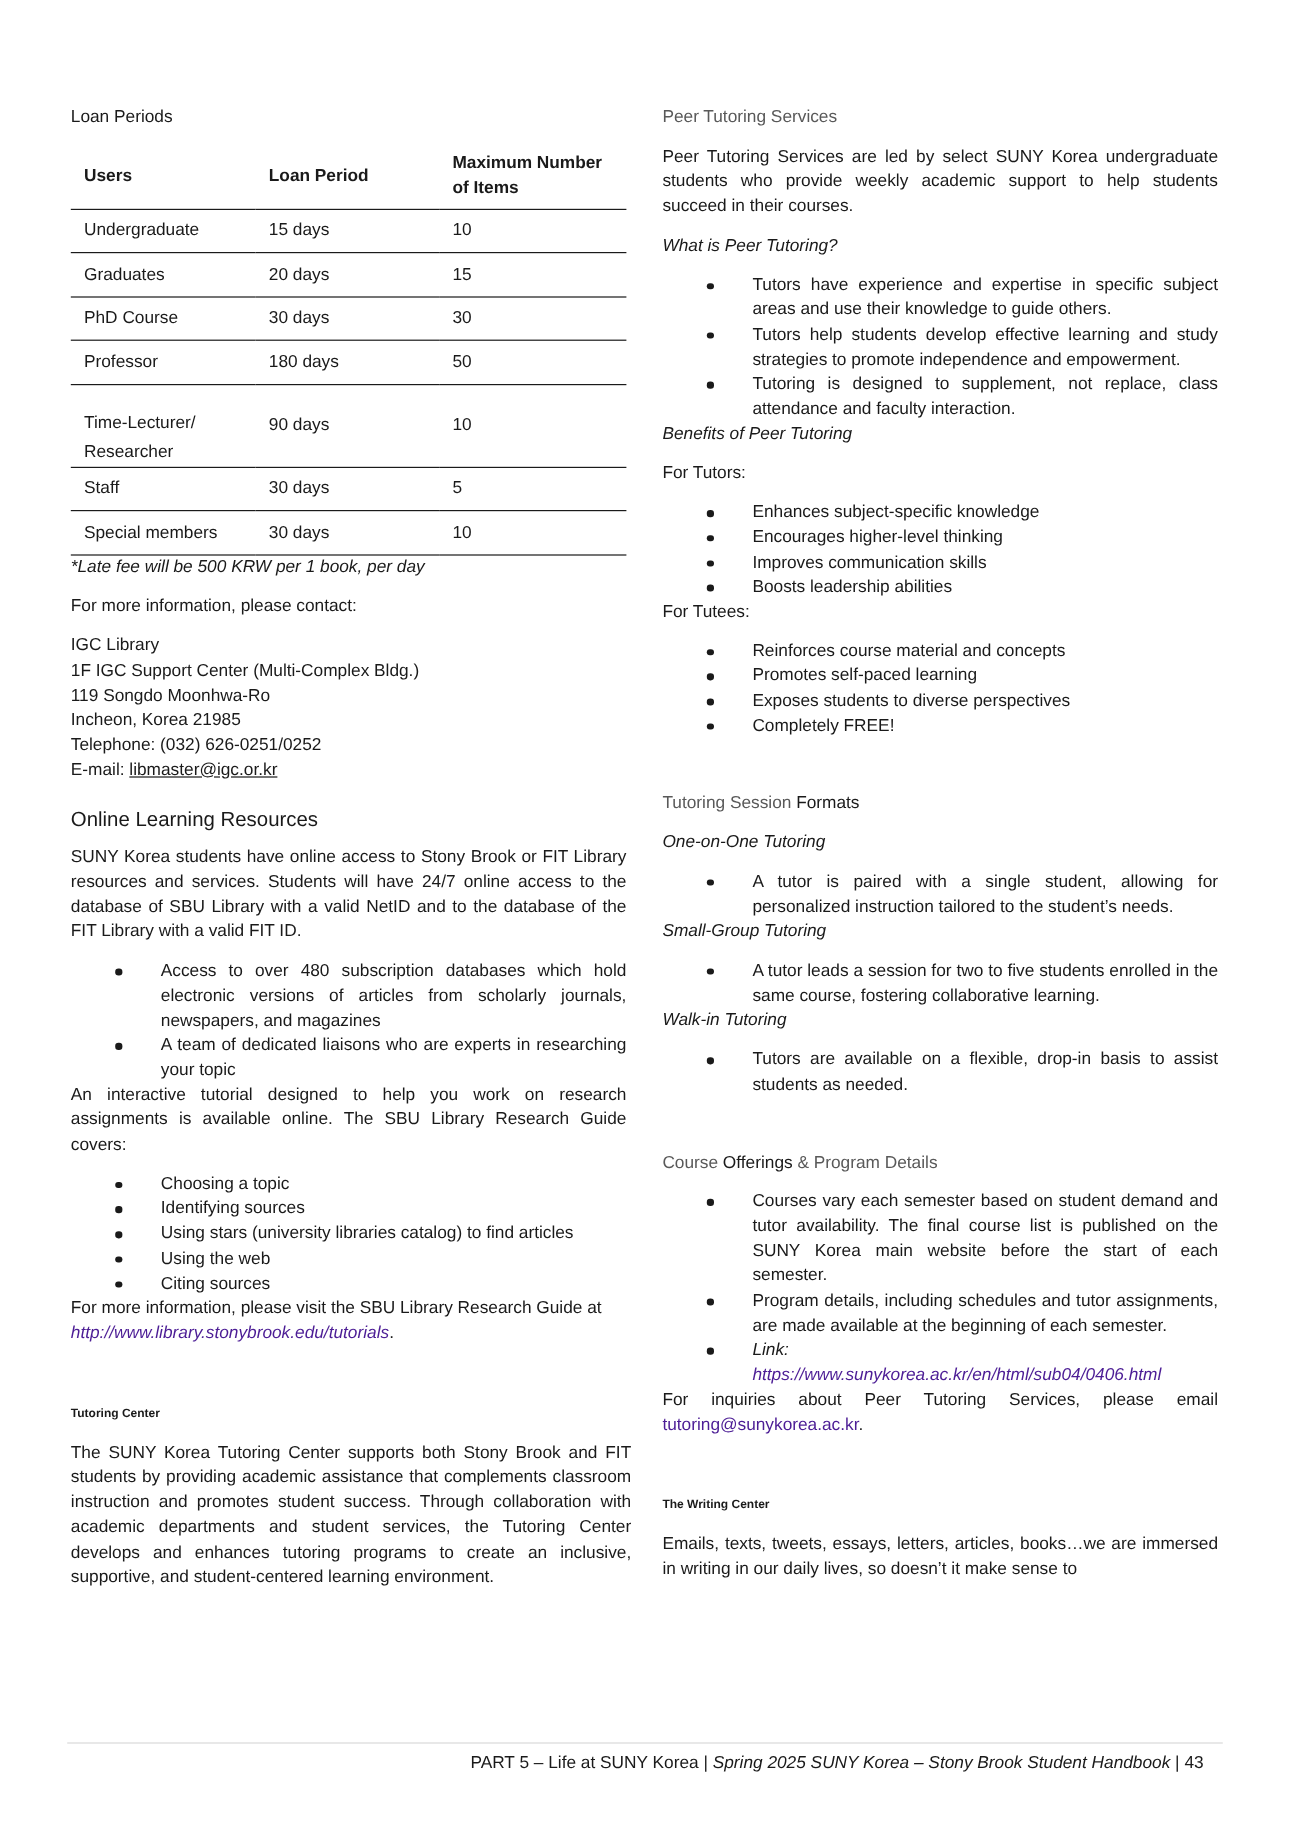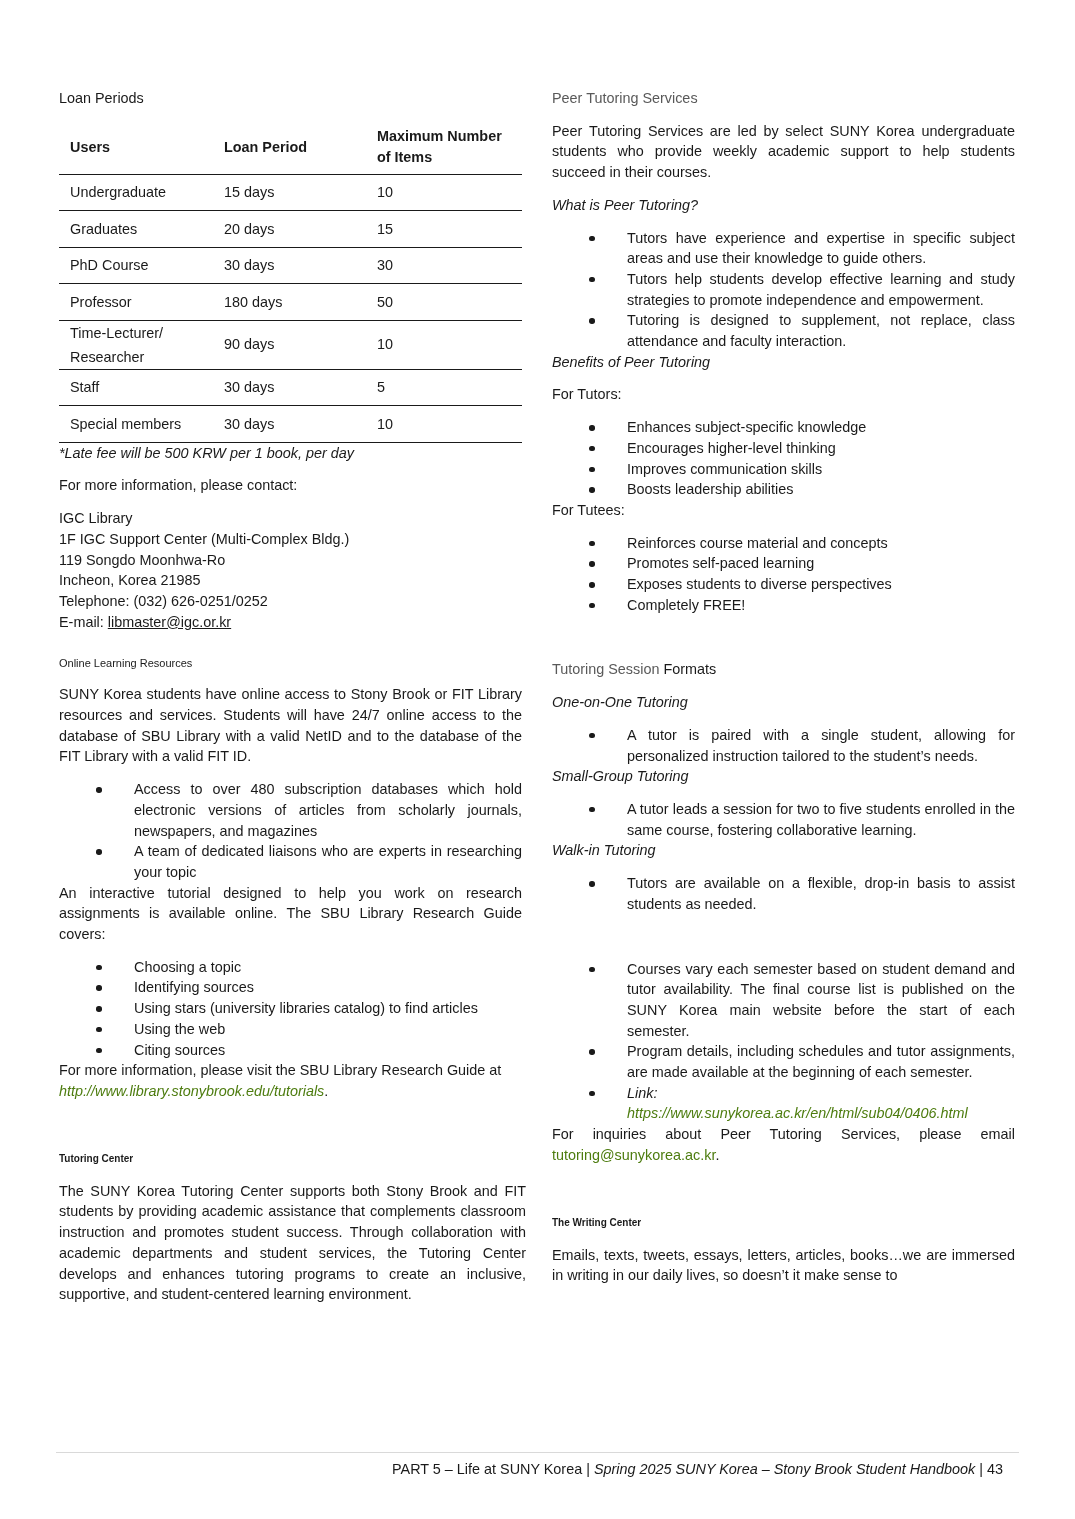--- a/index.html
+++ b/index.html
@@ -10,29 +10,29 @@
     }
     .col { position: absolute; top: 88px; }
     .col-left { left: 59px; width: 463px; }
     .col-right { left: 552px; width: 463px; }
     p { margin: 0; }
     .just { text-align: justify; }
     .gap-s { margin-bottom: 12px; }
     .gap-m { margin-bottom: 20px; }
     .gray { color: #595959; }
     .ital { font-style: italic; }
-    .heading-lg { font-size: 11px; line-height: 22px; margin-bottom: 10px; }
+    .heading-lg { font-size: 17px; line-height: 22px; margin-bottom: 10px; }
     .heading-bold { font-weight: bold; font-size: 10px; line-height: 22px; }
     ul.bl { list-style: none; margin: 0; padding: 0; }
     ul.bl li { position: relative; padding-left: 75px; text-align: justify; }
     ul.bl li .dot {
       position: absolute; left: 37px; top: 8px; width: 5.5px; height: 5.5px;
       border-radius: 50%; background: #1a1a1a;
     }
-    a.lnk { color: #4d7c0f; }
+    a.lnk { color: #4c1d95; }
     a.lnk.it { font-style: italic; }
     a.mail { color: #1a1a1a; text-decoration: underline; }
 
     table.loan { border-collapse: collapse; width: 463px; margin-top: 12px; }
     table.loan th, table.loan td {
       text-align: left; vertical-align: middle; padding: 0 0 0 11px;
       border-bottom: 1.3px solid #1a1a1a; font-weight: normal;
     }
     table.loan th { font-weight: bold; height: 49px; padding-top: 2px; padding-bottom: 2px; }
     table.loan td { height: 35.5px; }
@@ -72,21 +72,21 @@
       <td>PhD Course</td>
       <td>30 days</td>
       <td>30</td>
     </tr>
     <tr>
       <td>Professor</td>
       <td>180 days</td>
       <td>50</td>
     </tr>
     <tr class="tall">
-      <td><span style="display:inline-block;width:105px;line-height:24px;">Time-Lecturer/ Researcher</span></td>
+      <td><span style="display:inline-block;width:105px;line-height:24px;margin-top:20px;">Time-Lecturer/ Researcher</span></td>
       <td>90 days</td>
       <td>10</td>
     </tr>
     <tr>
       <td>Staff</td>
       <td>30 days</td>
       <td>5</td>
     </tr>
     <tr>
       <td>Special members</td>
@@ -159,20 +159,21 @@
   </ul>
   <p class="ital gap-s">Small-Group Tutoring</p>
   <ul class="bl gap-s">
     <li><span class="dot"></span><span>A tutor leads a session for two to five students enrolled in the same course, fostering collaborative learning.</span></li>
   </ul>
   <p class="ital gap-s">Walk-in Tutoring</p>
   <ul class="bl" style="margin-bottom:44px;">
     <li><span class="dot"></span><span>Tutors are available on a flexible, drop-in basis to assist students as needed.</span></li>
   </ul>
 
+  <p class="gap-s"><span class="gray">Course </span><span>Offerings</span><span class="gray"> &amp; Program Details</span></p>
   <ul class="bl gap-s">
     <li><span class="dot"></span><span>Courses vary each semester based on student demand and tutor availability. The final course list is published on the SUNY Korea main website before the start of each semester.</span></li>
     <li><span class="dot"></span><span>Program details, including schedules and tutor assignments, are made available at the beginning of each semester.</span></li>
     <li style="text-align:left;"><span class="dot"></span><span class="ital">Link:</span><br><a class="lnk it">https://www.sunykorea.ac.kr/en/html/sub04/0406.html</a></li>
   </ul>
   <p class="just" style="margin-bottom:46px;"><span>For inquiries about Peer Tutoring Services, please email </span><a class="lnk">tutoring@sunykorea.ac.kr</a><span>.</span></p>
 
   <p class="heading-bold" style="margin-bottom:11px;">The Writing Center</p>
   <p class="just">Emails, texts, tweets, essays, letters, articles, books…we are immersed in writing in our daily lives, so doesn’t it make sense to</p>
 </div>

